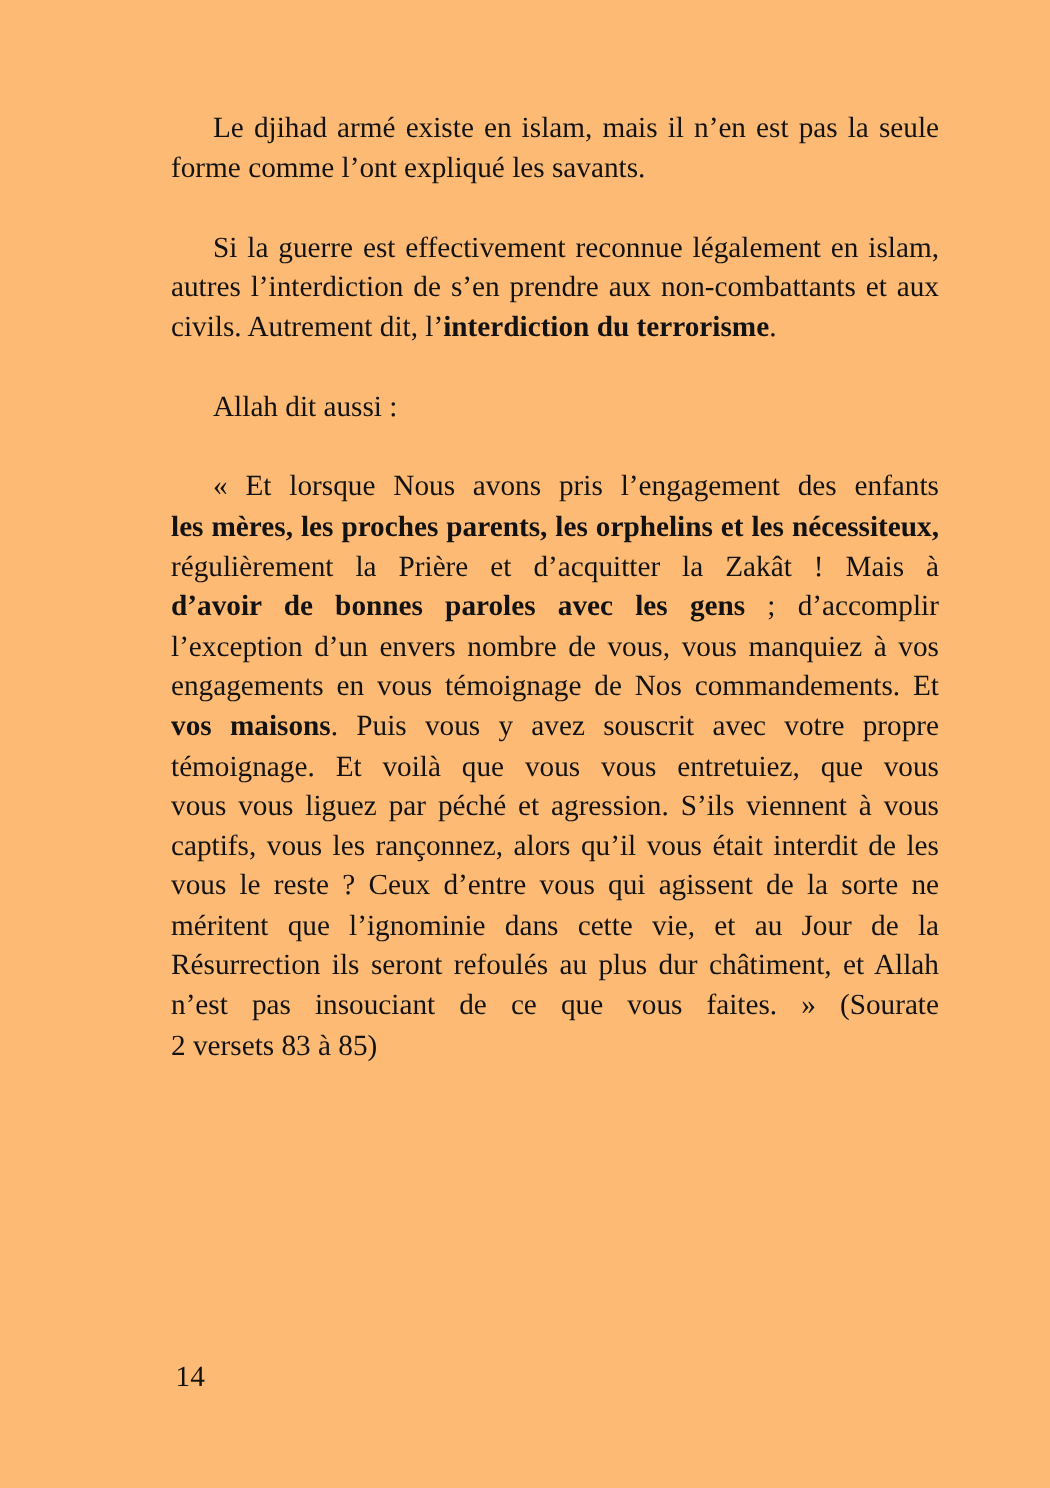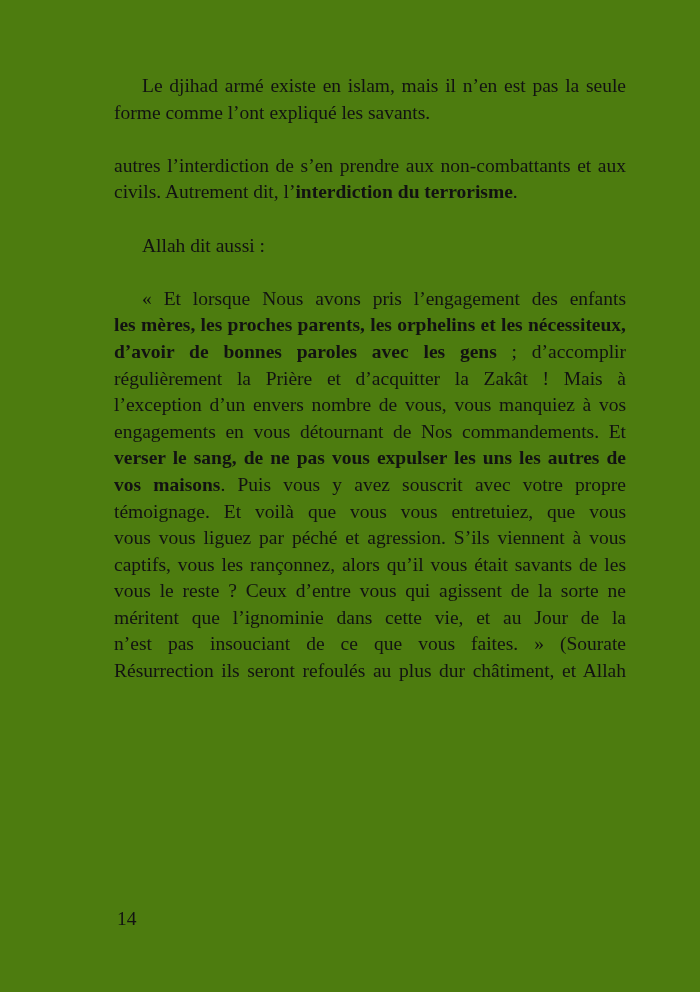--- a/index.html
+++ b/index.html
@@ -4,21 +4,21 @@
 <style>
   html, body {
     margin: 0;
     padding: 0;
     background: #ffffff;
   }
   .page {
     position: relative;
     width: 700px;
     height: 992px;
-    background: #4d7c0f;
+    background: #fdba74;
     overflow: hidden;
     font-family: "Liberation Serif", serif;
     color: #121212;
   }
   .text-block {
     position: absolute;
     left: 114px;
     top: 73px;
     width: 512px;
   }
@@ -53,38 +53,39 @@
 </head>
 <body>
 
 <div class="page">
   <div class="text-block">
       <div class="paragraph">
         <div class="line indent"><span>Le djihad armé existe en islam, mais il n’en est pas la seule</span></div>
         <div class="line last"><span>forme comme l’ont expliqué les savants.</span></div>
       </div>
       <div class="paragraph">
+        <div class="line indent"><span>Si la guerre est effectivement reconnue légalement en islam,</span></div>
         <div class="line"><span>autres l’interdiction de s’en prendre aux non-combattants et aux</span></div>
         <div class="line last"><span>civils. Autrement dit, l’</span><span class="bold">interdiction du terrorisme</span><span>.</span></div>
       </div>
       <div class="paragraph">
         <div class="line indent last"><span>Allah dit aussi :</span></div>
       </div>
       <div class="paragraph">
         <div class="line indent"><span>« Et lorsque Nous avons pris l’engagement des enfants</span></div>
         <div class="line"><span class="bold">les mères, les proches parents, les orphelins et les nécessiteux,</span></div>
+        <div class="line"><span>régulièrement la Prière et d’acquitter la Zakât ! Mais à</span></div>
         <div class="line"><span class="bold">d’avoir de bonnes paroles avec les gens</span><span> ; d’accomplir</span></div>
-        <div class="line"><span>régulièrement la Prière et d’acquitter la Zakât ! Mais à</span></div>
         <div class="line"><span>l’exception d’un envers nombre de vous, vous manquiez à vos</span></div>
-        <div class="line"><span>engagements en vous détournant de Nos commandements. Et</span></div>
-        <div class="line"><span class="bold">verser le sang, de ne pas vous expulser les uns les autres de</span></div>
+        <div class="line"><span>engagements en vous témoignage de Nos commandements. Et</span></div>
         <div class="line"><span class="bold">vos maisons</span><span>. Puis vous y avez souscrit avec votre propre</span></div>
         <div class="line"><span>témoignage. Et voilà que vous vous entretuiez, que vous</span></div>
         <div class="line"><span>vous vous liguez par péché et agression. S’ils viennent à vous</span></div>
-        <div class="line"><span>captifs, vous les rançonnez, alors qu’il vous était savants de les</span></div>
+        <div class="line"><span>captifs, vous les rançonnez, alors qu’il vous était interdit de les</span></div>
         <div class="line"><span>vous le reste ? Ceux d’entre vous qui agissent de la sorte ne</span></div>
         <div class="line"><span>méritent que l’ignominie dans cette vie, et au Jour de la</span></div>
+        <div class="line"><span>Résurrection ils seront refoulés au plus dur châtiment, et Allah</span></div>
         <div class="line"><span>n’est pas insouciant de ce que vous faites. » (Sourate</span></div>
-        <div class="line"><span>Résurrection ils seront refoulés au plus dur châtiment, et Allah</span></div>
+        <div class="line last"><span>2 versets 83 à 85)</span></div>
       </div>
     </div>
   <div class="page-number">14</div>
 </div>
 
 </body></html>

